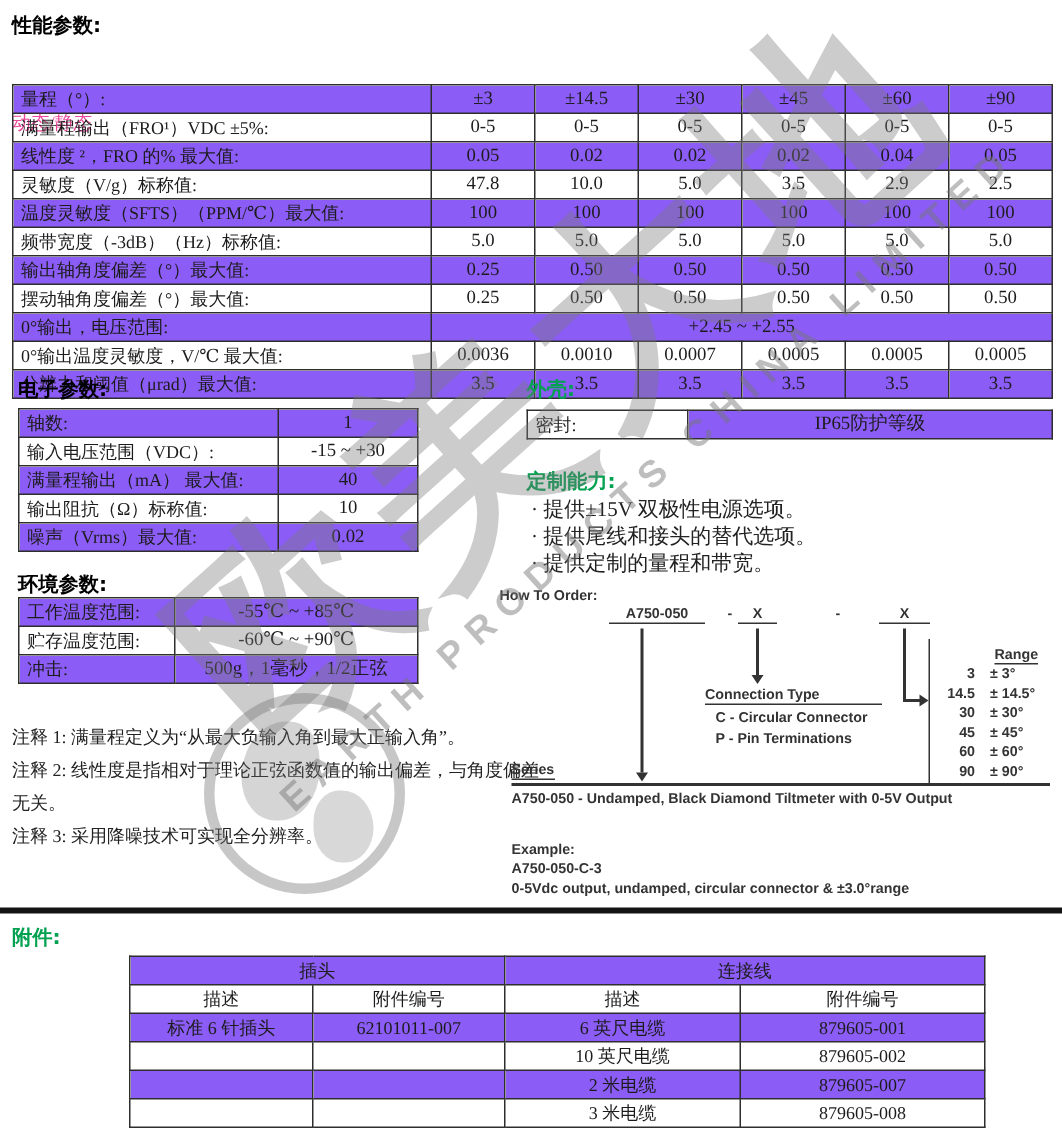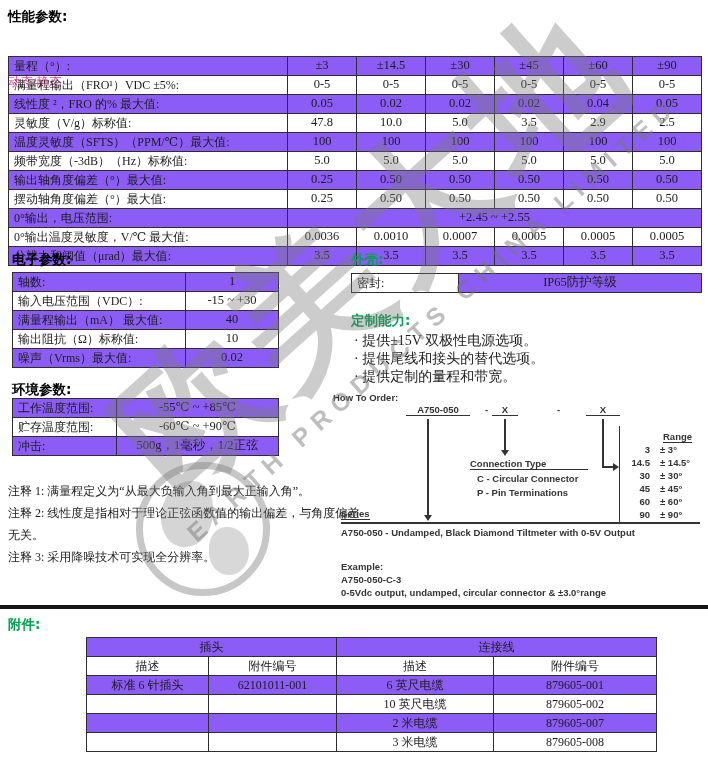--- a/index.html
+++ b/index.html
@@ -300,21 +300,21 @@
       <td class="ctr green" colspan="2">连接线</td>
     </tr>
     <tr>
       <td class="ctr">描述</td>
       <td class="ctr">附件编号</td>
       <td class="ctr">描述</td>
       <td class="ctr">附件编号</td>
     </tr>
     <tr>
       <td class="ctr green">标准 6 针插头</td>
-      <td class="ctr green">62101011-001</td>
+      <td class="ctr green">62101011-007</td>
       <td class="ctr green">6 英尺电缆</td>
       <td class="ctr green">879605-001</td>
     </tr>
     <tr>
       <td class="ctr"></td>
       <td class="ctr"></td>
       <td class="ctr">10 英尺电缆</td>
       <td class="ctr">879605-002</td>
     </tr>
     <tr>

